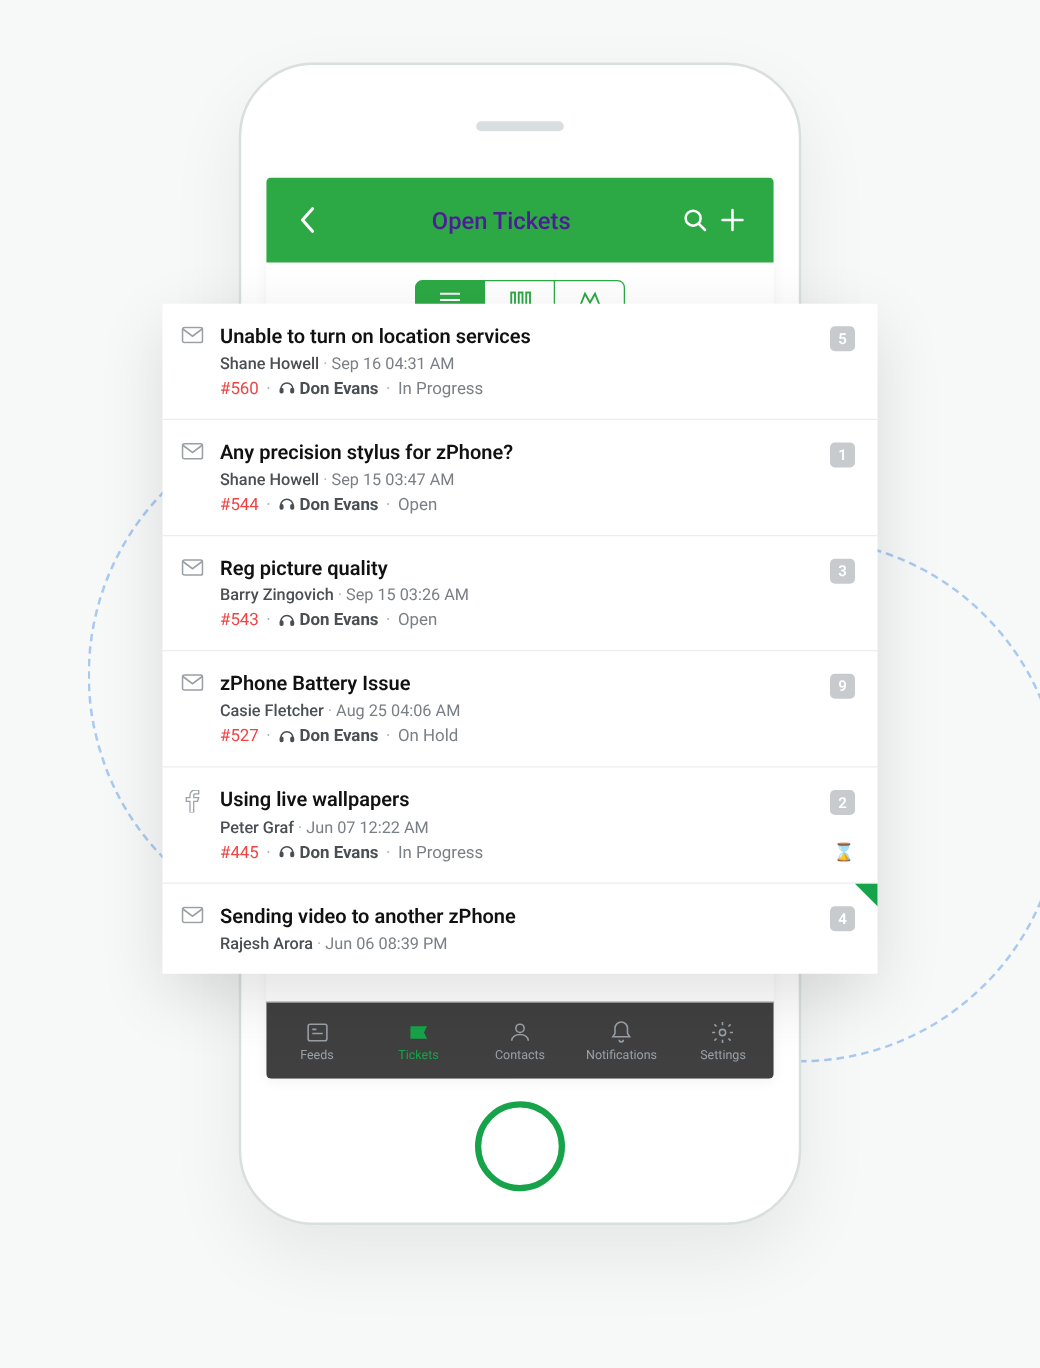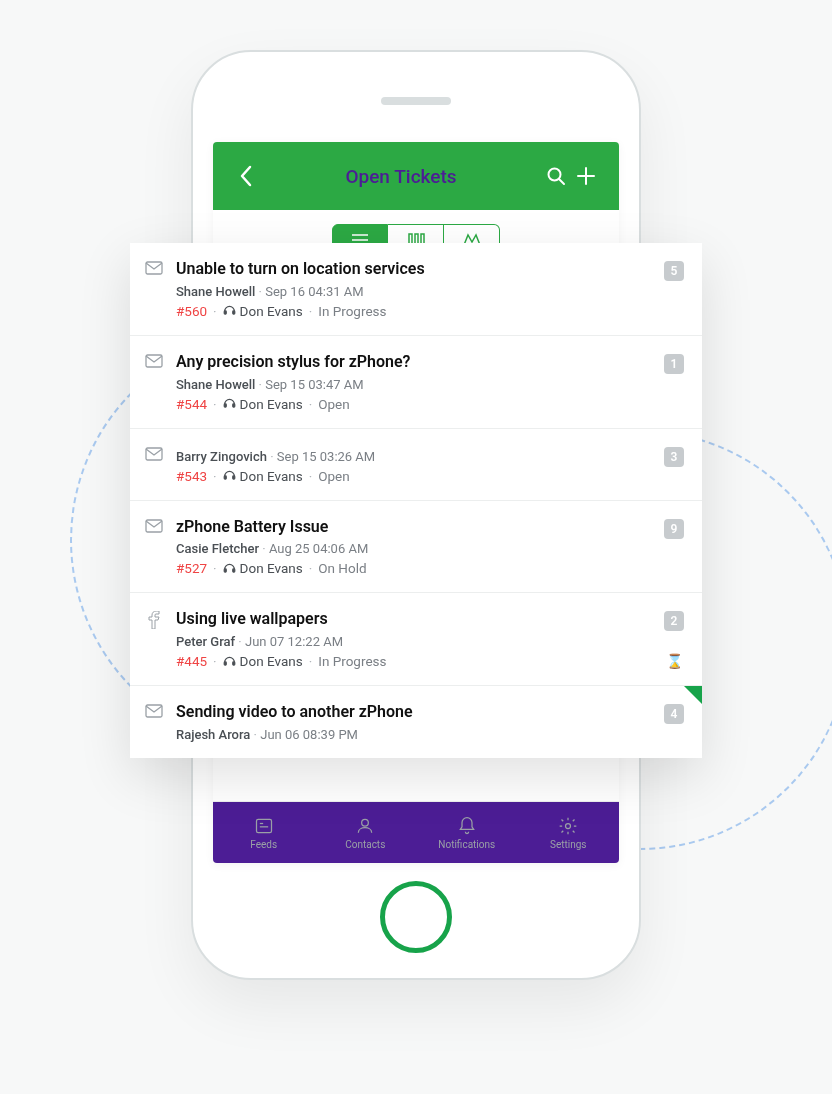--- a/index.html
+++ b/index.html
@@ -105,21 +105,21 @@
   .seg svg { stroke: #2ca944; }
   .seg.active svg { stroke: #fff; }
 
   
   .bottom-nav {
     position: absolute;
     left: 0; right: 0; bottom: 0;
     height: 62px;
     border-top: 1px solid #eee;
     display: flex;
-    background: #4c1d95;
+    background: #404040;
   }
   .nav-item {
     flex:1;
     display:flex;
     flex-direction:column;
     align-items:center;
     justify-content:center;
     gap:3px;
     color:#9aa0a6;
     font-size:10px;
@@ -165,21 +165,21 @@
   .tkt-line3 {
     margin-top: 4px;
     font-size: 13.5px;
     color:#7a7f85;
     display:flex;
     align-items:center;
     gap:6px;
     flex-wrap:wrap;
   }
   .tkt-line3 .tid { color:#ef4444; }
-  .agent { color:#4a4f54; font-weight:400; display:inline-flex; align-items:center; gap:4px;}
+  .agent { color:#4a4f54; font-weight:700; display:inline-flex; align-items:center; gap:4px;}
   .agent svg { width:13px; height:13px; }
   .badge {
     background:#c7cbce;
     color:#fff;
     font-size:12px;
     font-weight:600;
     width:20px;
     height:20px;
     border-radius:4px;
     display:flex;
@@ -261,20 +261,26 @@
 
     <div class="bottom-nav">
       <div class="nav-item">
         <svg viewBox="0 0 24 24" fill="none" stroke="currentColor" stroke-width="1.5">
             <rect x="3" y="4" width="18" height="16" rx="2"></rect>
             <line x1="7" y1="9" x2="11" y2="9"></line>
             <line x1="7" y1="13" x2="17" y2="13"></line>
           </svg>
         <span>Feeds</span>
       </div>
+      <div class="nav-item active">
+        <svg viewBox="0 0 24 24" fill="currentColor">
+            <path d="M4 6h16l-3 6 3 6H4z"></path>
+          </svg>
+        <span>Tickets</span>
+      </div>
       <div class="nav-item">
         <svg viewBox="0 0 24 24" fill="none" stroke="currentColor" stroke-width="1.5">
             <circle cx="12" cy="8" r="4"></circle>
             <path d="M4 20c0-4 4-6 8-6s8 2 8 6"></path>
           </svg>
         <span>Contacts</span>
       </div>
       <div class="nav-item">
         <svg viewBox="0 0 24 24" fill="none" stroke="currentColor" stroke-width="1.5">
             <path d="M6 8a6 6 0 0112 0v5l2 3H4l2-3V8z"></path>
@@ -352,20 +358,21 @@
       <div class="badge">1</div>
     </div>
     <div class="ticket">
       <div class="src-icon">
         <svg width="18" height="14" viewBox="0 0 18 14" stroke-width="1.3">
           <rect x="1" y="1" width="16" height="12" rx="1.5"></rect>
           <polyline points="1,2 9,8 17,2" fill="none"></polyline>
         </svg>
       </div>
       <div class="tkt-body">
+        <div class="tkt-title">Reg picture quality</div>
         <div class="tkt-line2"><span class="requester">Barry Zingovich</span><span style="color:#b0b5ba"> · </span><span>Sep 15 03:26 AM</span></div>
         <div class="tkt-line3">
           <span class="tid">#543</span>
           <span style="color:#b0b5ba">·</span>
           <span class="agent">
             <svg viewBox="0 0 16 16" fill="none" stroke="#4a4f54" stroke-width="1.5">
               <path d="M2 9a6 6 0 0112 0"></path>
               <rect x="1.5" y="8.5" width="2.5" height="4" rx="1" fill="#4a4f54"></rect>
               <rect x="12" y="8.5" width="2.5" height="4" rx="1" fill="#4a4f54"></rect>
             </svg>

